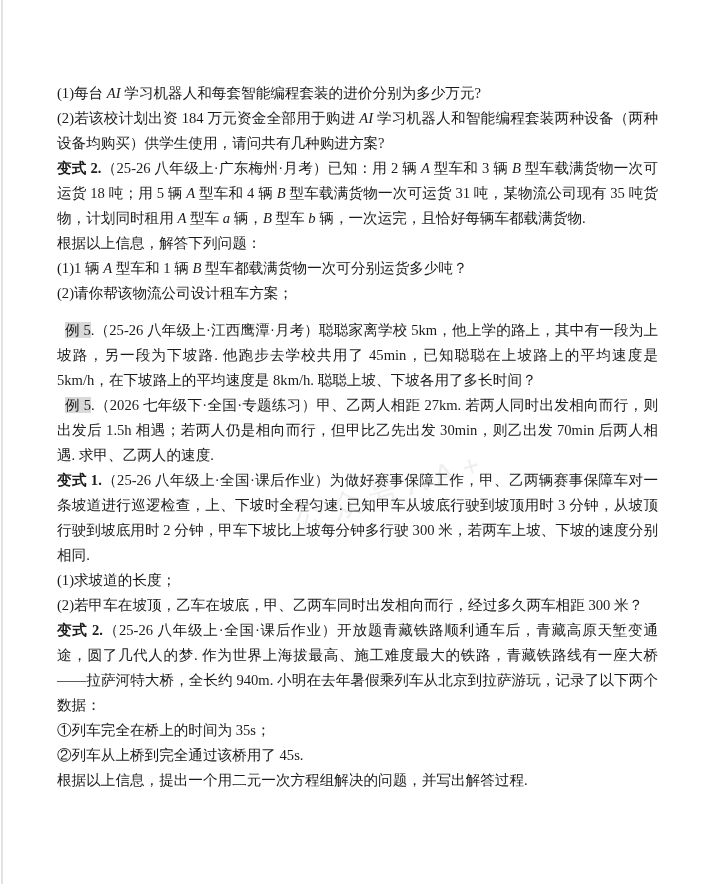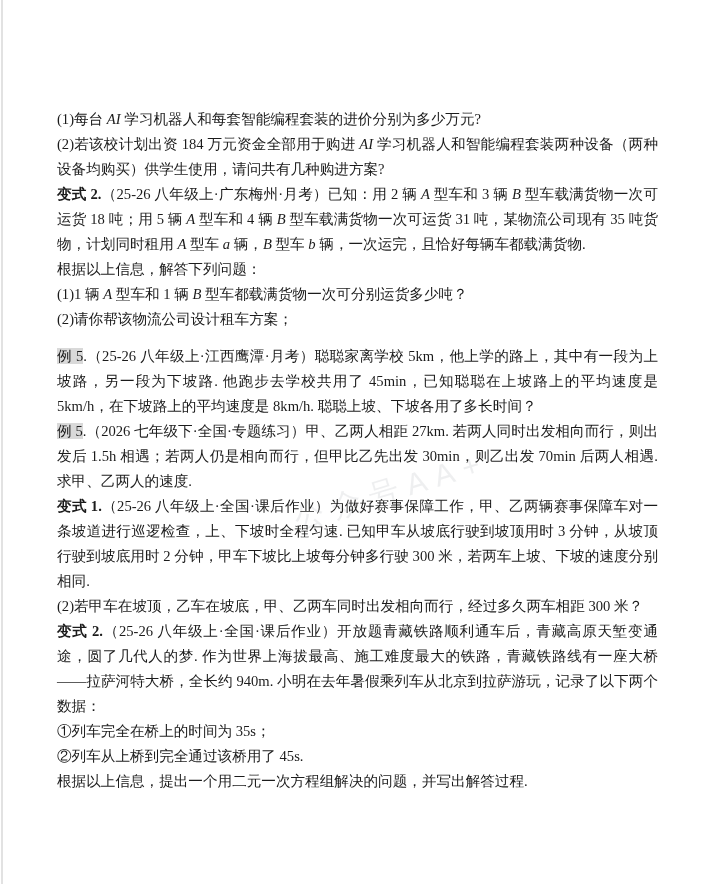--- a/index.html
+++ b/index.html
@@ -16,40 +16,40 @@
     position: absolute;
     left: 1px; top: 0; bottom: 0;
     width: 2px;
     background: #e2e2e2;
   }
   .content {
     position: absolute;
     left: 57px;
     top: 0;
     width: 601px;
-    padding-top: 107px;
+    padding-top: 81px;
   }
   .para {
     margin: 0;
     font-size: 14.6px;
     line-height: 25px;
     text-align: justify;
   }
   .heading {
     margin: 0;
     font-size: 15px;
     line-height: 25px;
     font-weight: 700;
     color: var(--heading-blue, #0b0bea);
     font-family: "Liberation Sans", "DejaVu Sans", sans-serif;
     letter-spacing: 0.5px;
   }
   .b { font-weight: 700; }
   .i { font-style: italic; }
-  .hl { background: var(--hl-gray, #d9d9d9); }
+  .hl { background: var(--hl-gray, #d9d9d9); margin-left: 8px; }
   .spacer { width: 100%; }
   .watermark {
     position: absolute;
     left: 295px;
     top: 500px;
     transform: rotate(-17deg);
     transform-origin: 0 50%;
     font-size: 30px;
     letter-spacing: 9px;
     color: var(--wm-gray, #7d828c);
@@ -69,20 +69,21 @@
       <p class="para"><span>(1)每台 </span><span class="i">AI</span><span> 学习机器人和每套智能编程套装的进价分别为多少万元?</span></p>
       <p class="para"><span>(2)若该校计划出资 184 万元资金全部用于购进 </span><span class="i">AI</span><span> 学习机器人和智能编程套装两种设备（两种设备均购买）供学生使用，请问共有几种购进方案?</span></p>
       <p class="para"><span class="b">变式 2.</span><span>（25-26 八年级上·广东梅州·月考）已知：用 2 辆 </span><span class="i">A</span><span> 型车和 3 辆 </span><span class="i">B</span><span> 型车载满货物一次可运货 18 吨；用 5 辆 </span><span class="i">A</span><span> 型车和 4 辆 </span><span class="i">B</span><span> 型车载满货物一次可运货 31 吨，某物流公司现有 35 吨货物，计划同时租用 </span><span class="i">A</span><span> 型车 </span><span class="i">a</span><span> 辆，</span><span class="i">B</span><span> 型车 </span><span class="i">b</span><span> 辆，一次运完，且恰好每辆车都载满货物.</span></p>
       <p class="para"><span>根据以上信息，解答下列问题：</span></p>
       <p class="para"><span>(1)1 辆 </span><span class="i">A</span><span> 型车和 1 辆 </span><span class="i">B</span><span> 型车都载满货物一次可分别运货多少吨？</span></p>
       <p class="para"><span>(2)请你帮该物流公司设计租车方案；</span></p>
       <div class="spacer" style="height: 12px;"></div>
       <p class="para"><span class="hl">例 5</span><span>.（25-26 八年级上·江西鹰潭·月考）聪聪家离学校 5km，他上学的路上，其中有一段为上坡路，另一段为下坡路. 他跑步去学校共用了 45min，已知聪聪在上坡路上的平均速度是 5km/h，在下坡路上的平均速度是 8km/h. 聪聪上坡、下坡各用了多长时间？</span></p>
       <p class="para"><span class="hl">例 5</span><span>.（2026 七年级下·全国·专题练习）甲、乙两人相距 27km. 若两人同时出发相向而行，则出发后 1.5h 相遇；若两人仍是相向而行，但甲比乙先出发 30min，则乙出发 70min 后两人相遇. 求甲、乙两人的速度.</span></p>
       <p class="para"><span class="b">变式 1.</span><span>（25-26 八年级上·全国·课后作业）为做好赛事保障工作，甲、乙两辆赛事保障车对一条坡道进行巡逻检查，上、下坡时全程匀速. 已知甲车从坡底行驶到坡顶用时 3 分钟，从坡顶行驶到坡底用时 2 分钟，甲车下坡比上坡每分钟多行驶 300 米，若两车上坡、下坡的速度分别相同.</span></p>
+      <p class="para"><span>(1)求坡道的长度；</span></p>
       <p class="para"><span>(2)若甲车在坡顶，乙车在坡底，甲、乙两车同时出发相向而行，经过多久两车相距 300 米？</span></p>
       <p class="para"><span class="b">变式 2.</span><span>（25-26 八年级上·全国·课后作业）开放题青藏铁路顺利通车后，青藏高原天堑变通途，圆了几代人的梦. 作为世界上海拔最高、施工难度最大的铁路，青藏铁路线有一座大桥——拉萨河特大桥，全长约 940m. 小明在去年暑假乘列车从北京到拉萨游玩，记录了以下两个数据：</span></p>
       <p class="para"><span>①列车完全在桥上的时间为 35s；</span></p>
       <p class="para"><span>②列车从上桥到完全通过该桥用了 45s.</span></p>
       <p class="para"><span>根据以上信息，提出一个用二元一次方程组解决的问题，并写出解答过程.</span></p>
       <div class="spacer" style="height: 16px;"></div>
     </div>
 </div>
 
 </body></html>

